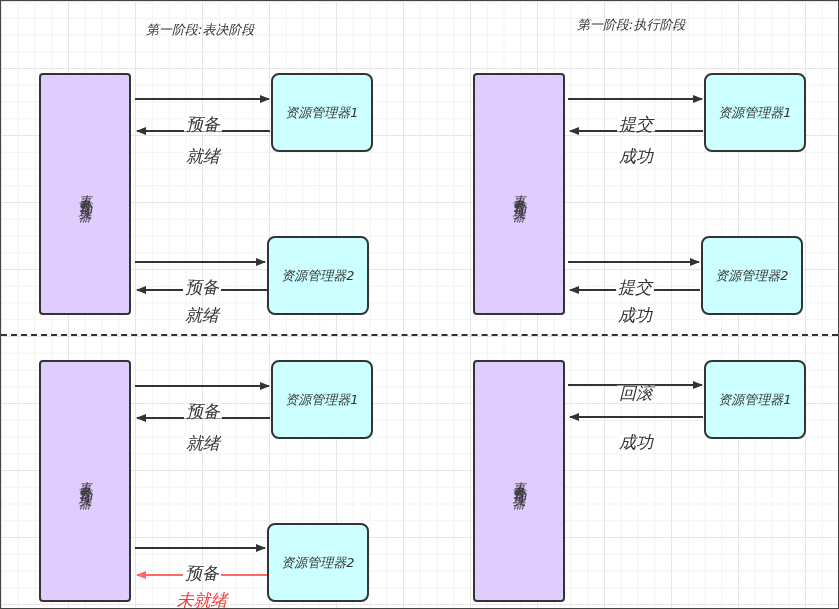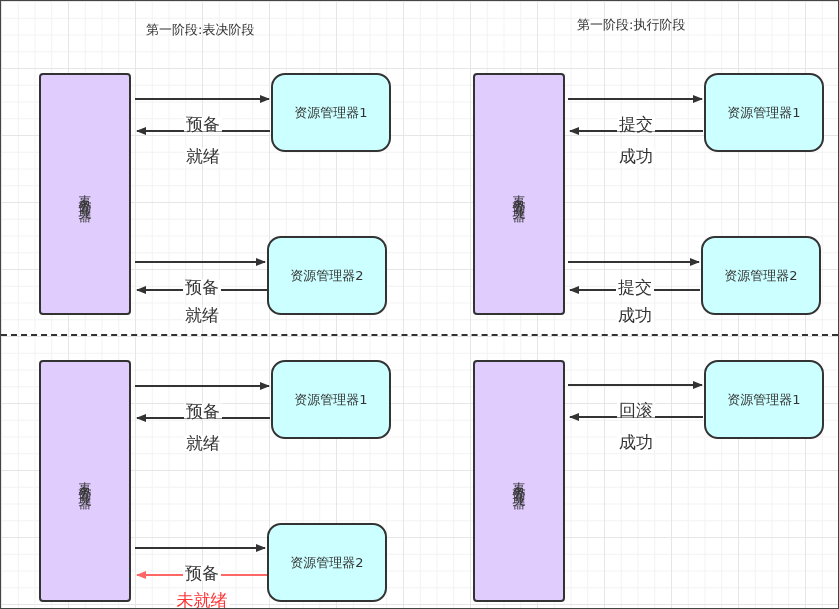--- a/index.html
+++ b/index.html
@@ -6,26 +6,26 @@
   body{width:839px;height:609px;overflow:hidden;background:#fff;font-family:"DejaVu Sans","Liberation Sans",sans-serif;}
   #canvas{position:relative;width:837px;height:607px;border:1px solid #444;
     background-color:#fff;
     background-image:
       linear-gradient(#e6e6e6 1px, transparent 1px),
       linear-gradient(90deg,#e6e6e6 1px, transparent 1px),
       linear-gradient(#f2f2f2 1px, transparent 1px),
       linear-gradient(90deg,#f2f2f2 1px, transparent 1px);
     background-size:67px 67px,67px 67px,16.75px 16.75px,16.75px 16.75px;
     background-position:0 0,0 0,0 0,0 0;
-    overflow:hidden;}
+    overflow:hidden;font-style:italic;}
   .title{position:absolute;font-size:13px;color:#333;white-space:nowrap;}
   .tm{position:absolute;width:92px;background:#e1ccfe;border:2px solid #333;border-radius:4px;box-sizing:border-box;
       display:flex;align-items:center;justify-content:center;}
   .tm span{display:block;font-size:13px;color:#333;writing-mode:vertical-rl;text-orientation:upright;letter-spacing:4px;line-height:1;}
-  .rm{position:absolute;width:120px;height:79px;background:#ccffff;border:2px solid #333;border-radius:14px;box-sizing:border-box;
+  .rm{position:absolute;width:102px;height:79px;background:#ccffff;border:2px solid #333;border-radius:8px;box-sizing:border-box;
       display:flex;align-items:center;justify-content:center;font-size:13px;color:#333;white-space:nowrap;}
   .lbl{position:absolute;font-size:17px;color:#333;background:#fff;padding:0 2px;line-height:15px;transform:translate(-50%,-50%);white-space:nowrap;margin-top:24px;}
   .lbl.red{color:#ff3333;}
   svg#arrows{position:absolute;left:0;top:0;width:837px;height:607px;pointer-events:none;}
   .divider{position:absolute;left:0;top:333px;width:837px;height:0;border-top:2px dashed #333;}
 </style>
 </head>
 <body>
 
 <div id="canvas">
@@ -91,16 +91,16 @@
   <div class="rm" style="left:266px;top:522px;">资源管理器2</div>
   <div class="lbl" style="left:202px;top:386px;">预备</div>
   <div class="lbl" style="left:202px;top:418px;">就绪</div>
   <div class="lbl" style="left:201px;top:548px;">预备</div>
   <div class="lbl red" style="left:201px;top:575px;text-align:right;">未就绪</div>
 
   <div class="tm" style="left:472px;top:359px;height:242px;">
       <span>事务管理器</span>
     </div>
   <div class="rm" style="left:703px;top:359px;">资源管理器1</div>
-  <div class="lbl" style="left:635px;top:385px;">回滚</div>
+  <div class="lbl" style="left:635px;top:368px;">回滚</div>
   <div class="lbl" style="left:635px;top:417px;">成功</div>
 
 </div>
 
 </body></html>

